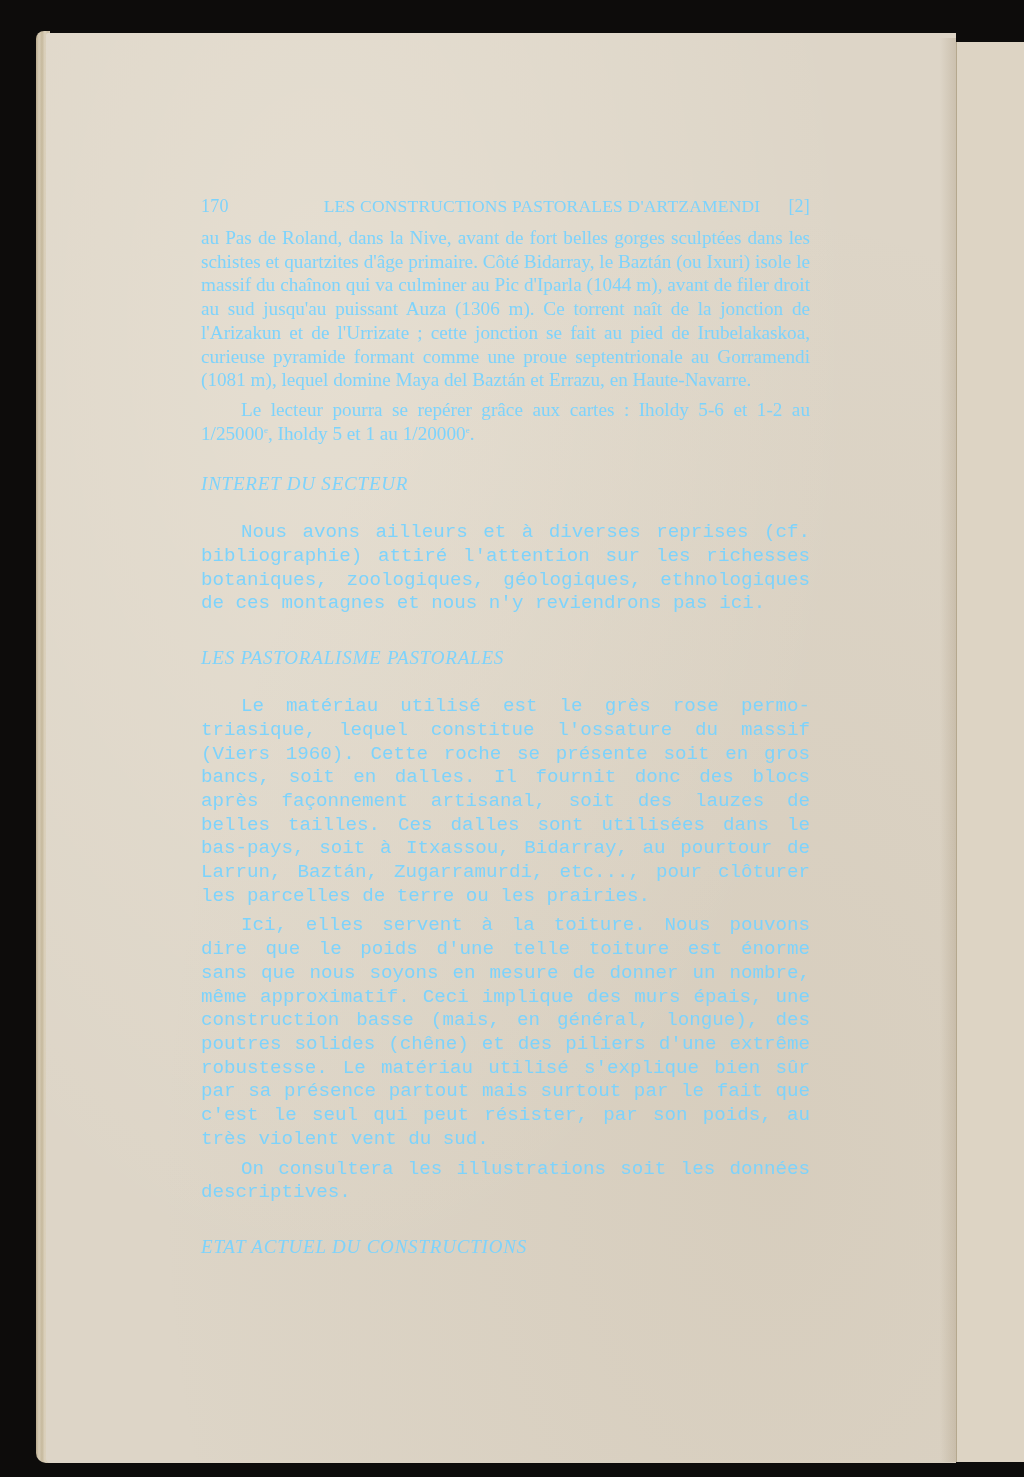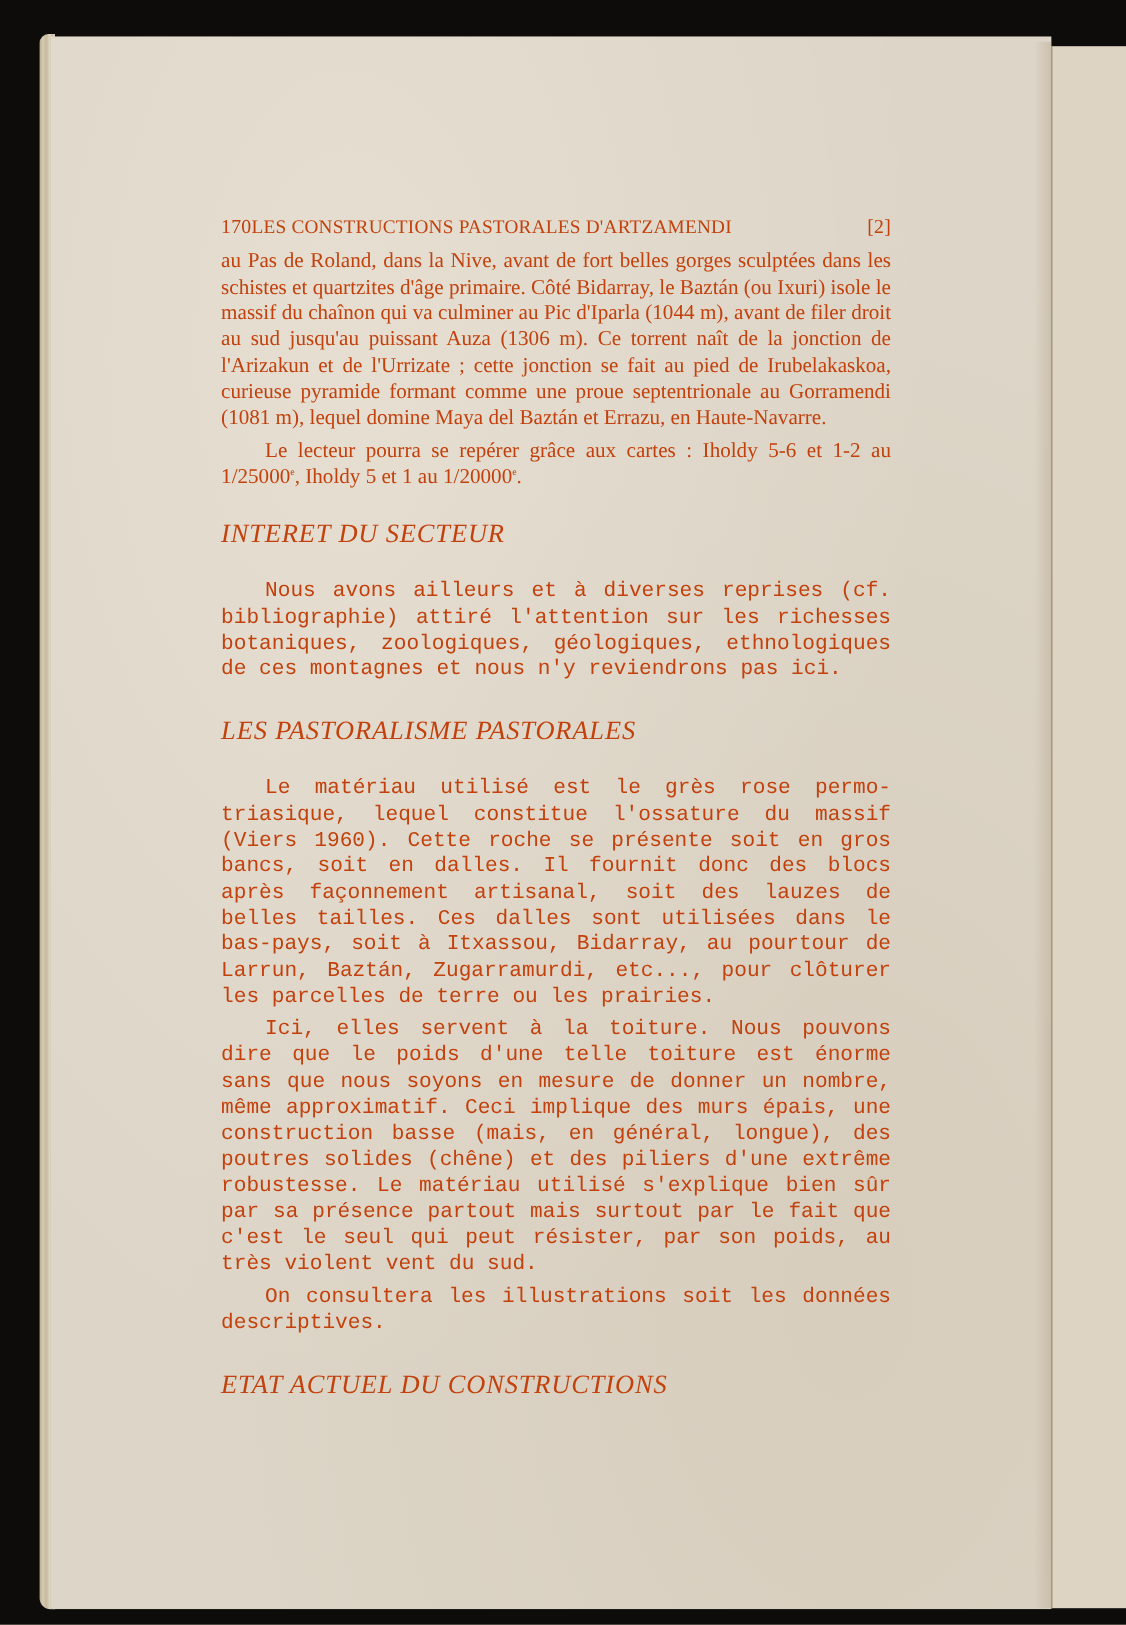--- a/index.html
+++ b/index.html
@@ -50,33 +50,33 @@
     width: 68px;
     height: 1420px;
     background: #ddd4c4;
     border-left: 1px solid #b5a88e;
   }
   .content {
     position: absolute;
     left: 201px;
     top: 196px;
     width: 609px;
-    color: #c2410c;
+    color: #7dd3fc;
   }
   .running-head {
     display: flex;
     justify-content: space-between;
     align-items: baseline;
     font-size: 18px;
     letter-spacing: 0.2px;
     height: 30px;
   }
   .running-head .title {
     flex: 1;
-    text-align: left;
+    text-align: right;
     padding-right: 28px;
     font-size: 17.5px;
   }
   .body-text {
   }
   p {
     margin: 0;
     font-size: 19.2px;
     line-height: 23.7px;
     text-align: justify;
@@ -85,21 +85,21 @@
   p.indent {
     text-indent: 40px;
   }
   p + p {
     margin-top: 6px;
   }
   h2 {
     margin: 0;
     font-weight: normal;
     font-style: italic;
-    font-size: 24px;
+    font-size: 19px;
     letter-spacing: 0.8px;
     font-family: Liberation Serif, serif;
   }
   .sec-interet { margin-top: 28px; }
   .sec-interet + .after-h { margin-top: 26px; }
   .sec-constructions { margin-top: 31px; }
   .sec-etat { margin-top: 31px; }
   .after-h { margin-top: 26px; font-family: Liberation Mono, monospace; }
   sup {
     font-size: 9px;

